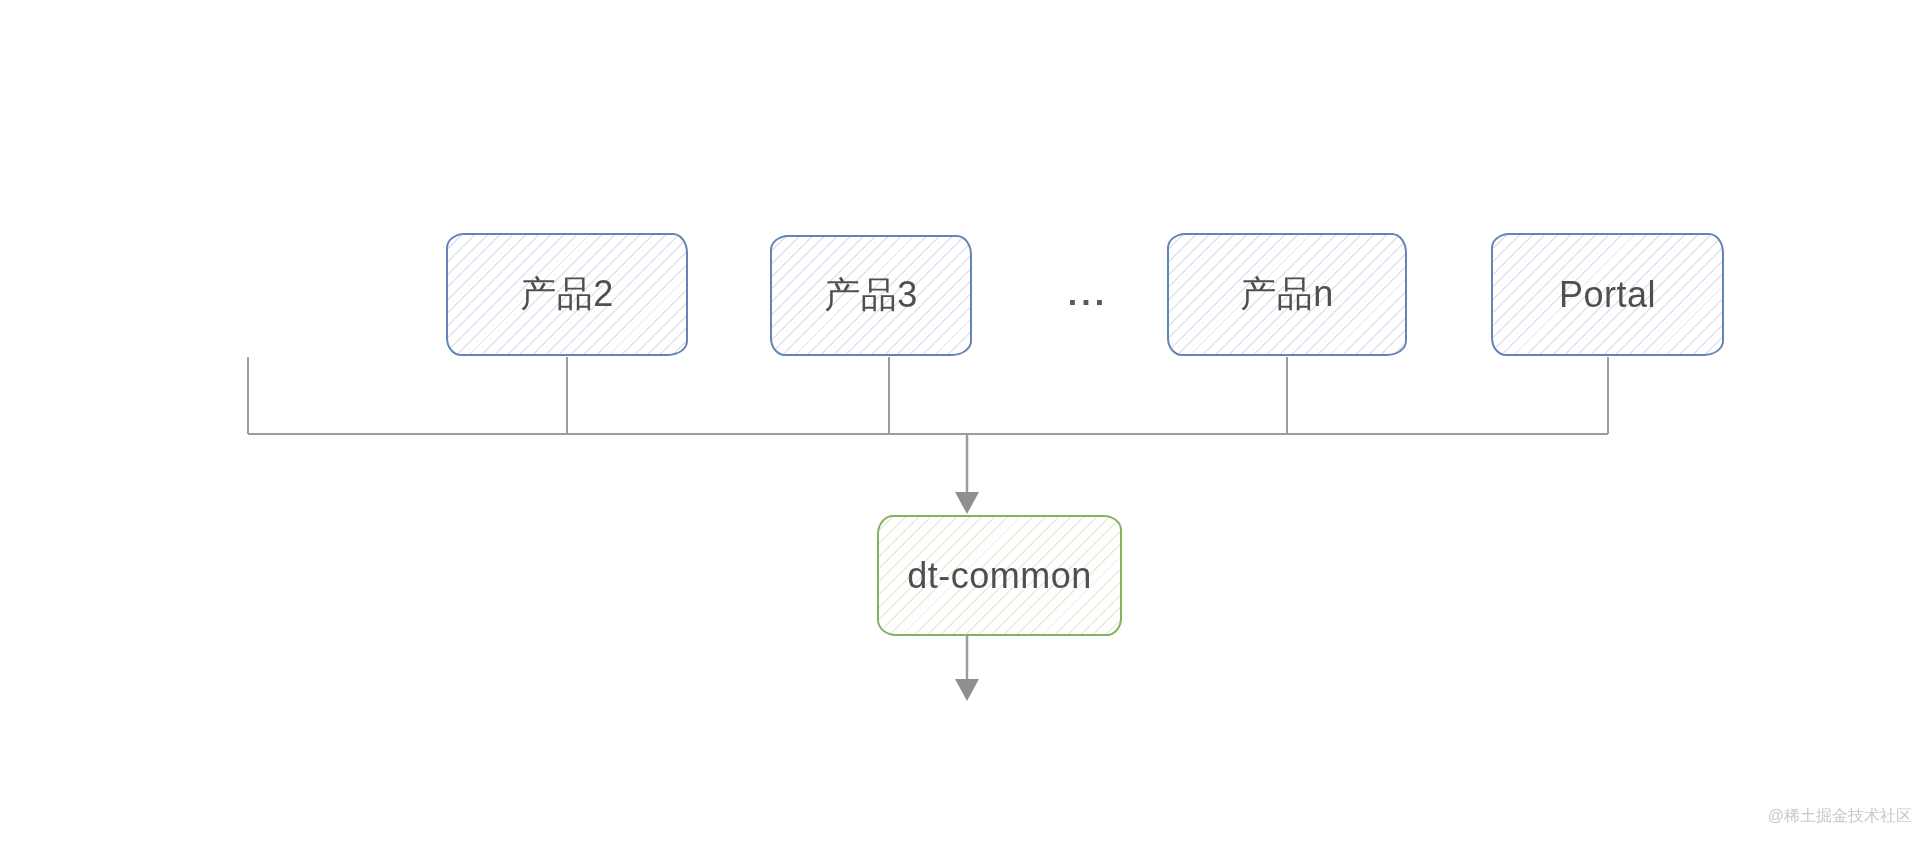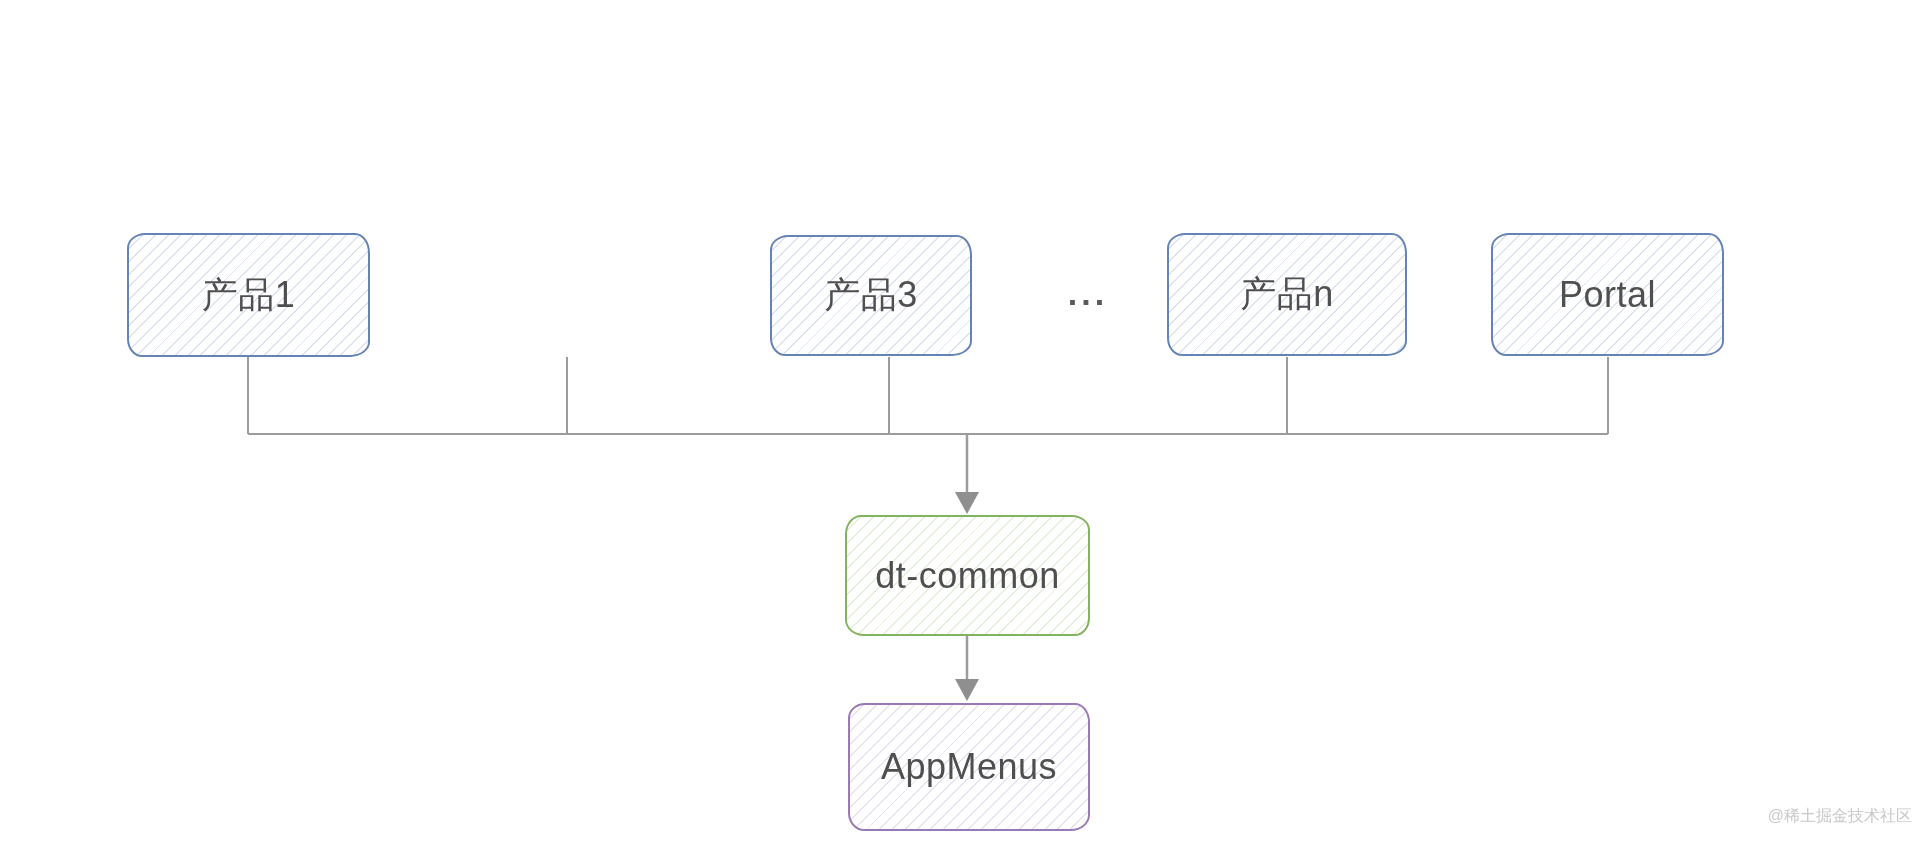--- a/index.html
+++ b/index.html
@@ -40,20 +40,21 @@
   .node-green {
     border: 2.5px solid #84b35e;
     border-radius: 16px 18px 15px 19px / 19px 15px 18px 16px;
     background-image: repeating-linear-gradient(
       135deg,
       rgba(132, 179, 94, 0.22) 0px,
       rgba(132, 179, 94, 0.22) 1.4px,
       transparent 1.4px,
       transparent 9px
     );
+    margin-left: 32px;
   }
   .node-purple {
     border: 2.5px solid #9a79b7;
     border-radius: 17px 15px 19px 16px / 15px 19px 16px 18px;
     background-image: repeating-linear-gradient(
       135deg,
       rgba(154, 121, 183, 0.22) 0px,
       rgba(154, 121, 183, 0.22) 1.4px,
       transparent 1.4px,
       transparent 9px
@@ -110,30 +111,29 @@
       <line x1="967" y1="434" x2="967" y2="497" stroke="#9c9c9c" stroke-width="2.5"></line>
       <path d="M967,514 L955,492 L979,492 Z" fill="#8f8f8f"></path>
     </g>
 
     <g>
       <line x1="967" y1="636" x2="967" y2="684" stroke="#9c9c9c" stroke-width="2.5"></line>
       <path d="M967,701 L955,679 L979,679 Z" fill="#8f8f8f"></path>
     </g>
   </svg>
 
-  <div class="node node-blue" style="left:127px;  top:233px; width:243px; height:124px;">产品1</div>
 
+  <div class="node node-blue" style="left:446px;  top:233px; width:242px; height:123px;">产品2</div>
 
   <div class="node node-blue" style="left:770px;  top:235px; width:202px; height:121px;">产品3</div>
 
   <div class="node node-blue" style="left:1491px; top:233px; width:233px; height:123px;">Portal</div>
 
   <div class="node node-blue" style="left:1167px; top:233px; width:240px; height:123px;">产品n</div>
 
   <div class="ellipsis">...</div>
 
   <div class="node node-green" style="left:845px; top:515px; width:245px; height:121px;">dt-common</div>
 
-  <div class="node node-purple" style="left:848px; top:703px; width:242px; height:128px;">AppMenus</div>
 
   <div class="watermark">@稀土掘金技术社区</div>
 
 </div>
 
 </body></html>

